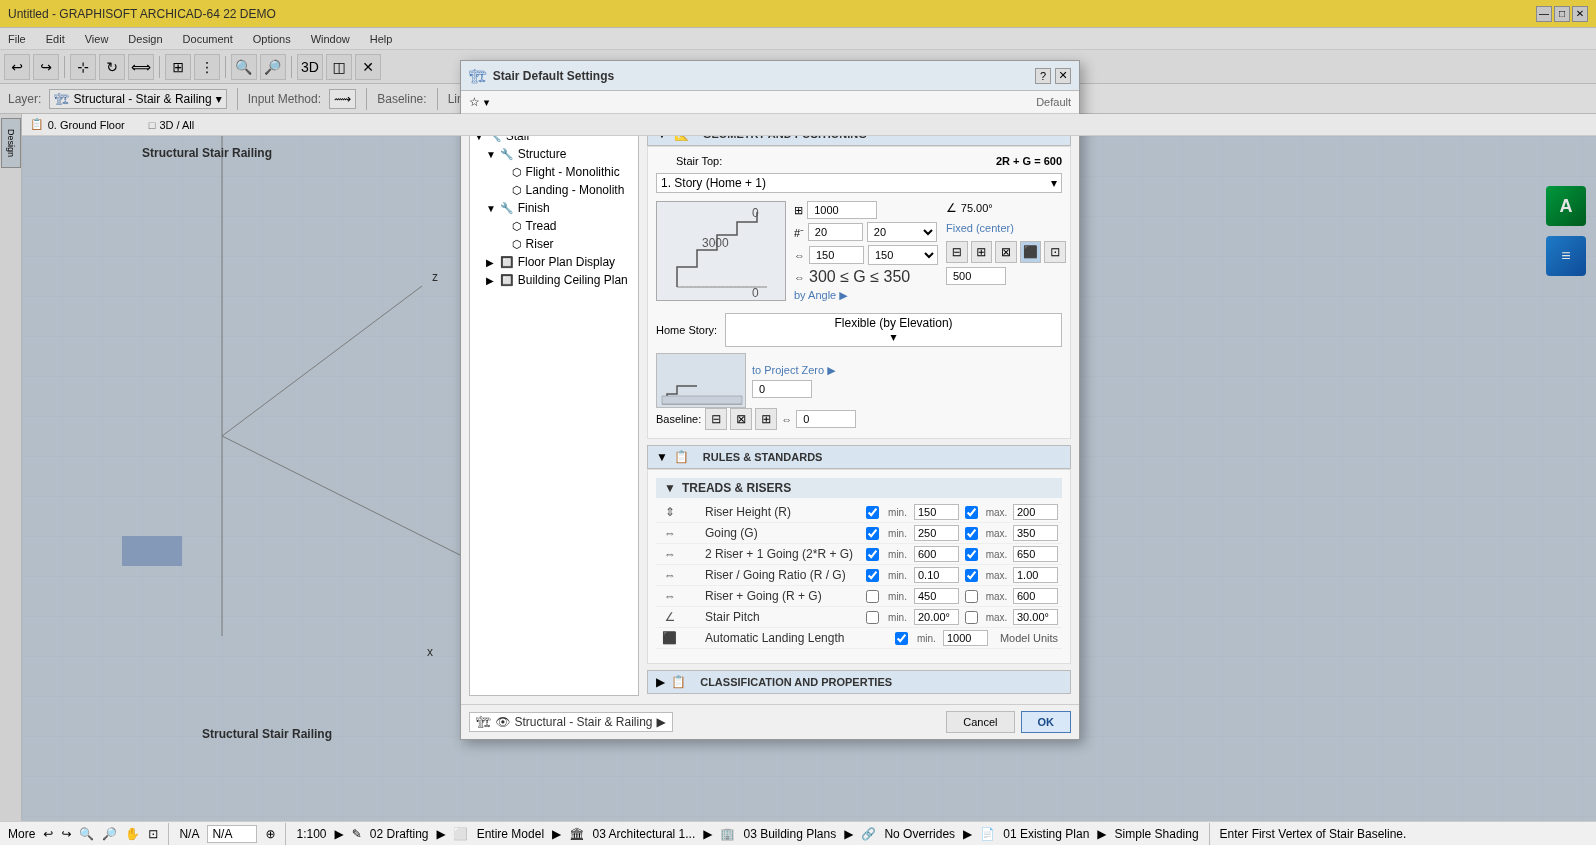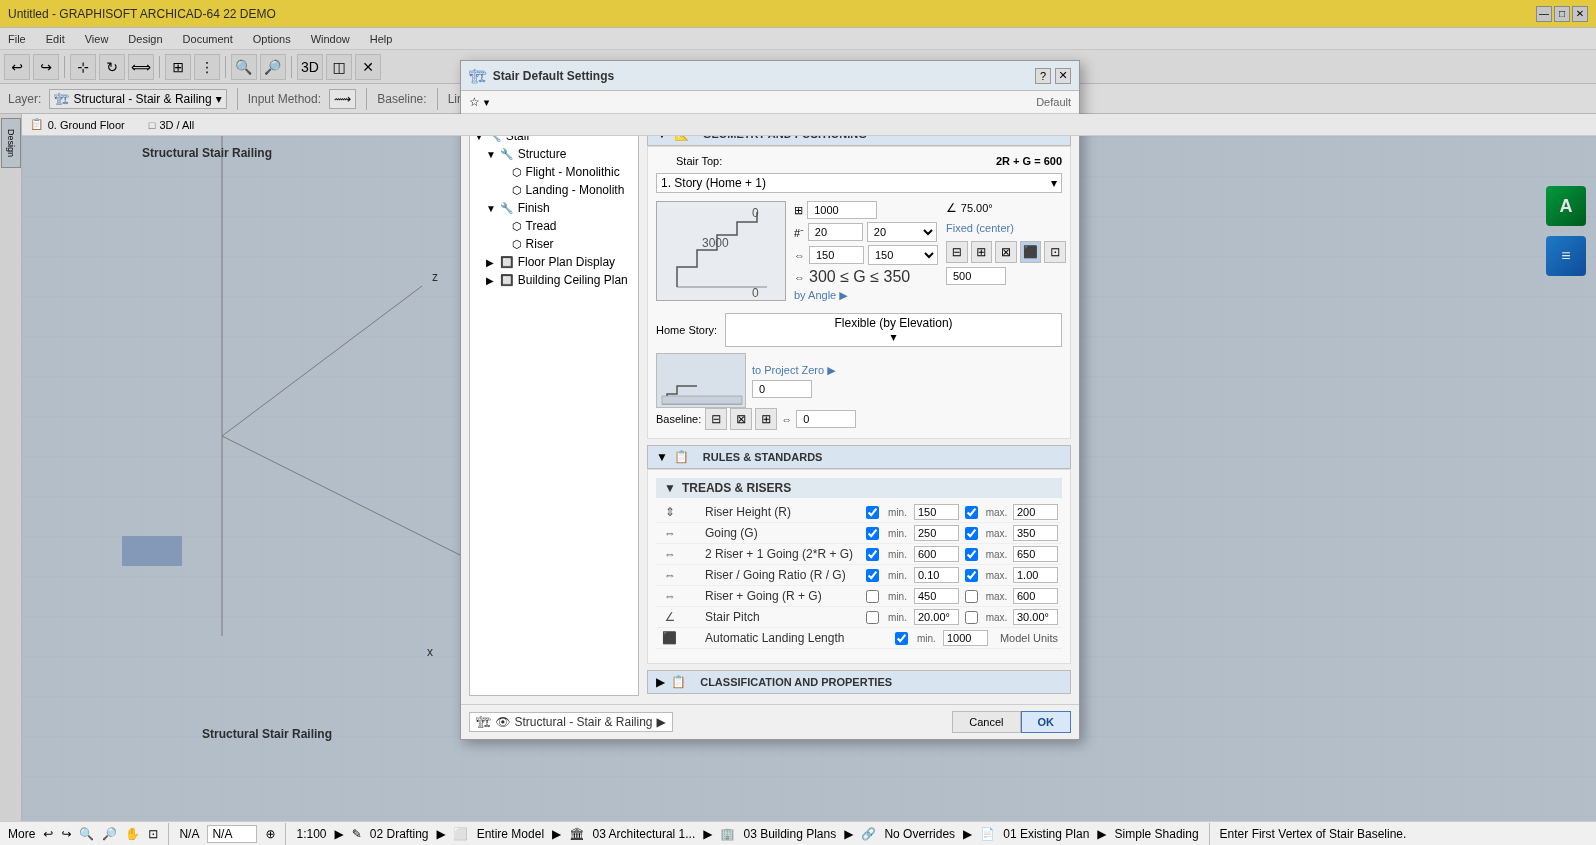--- a/index.html
+++ b/index.html
@@ -286,21 +286,21 @@
     .dialog-bottom {
       display: flex;
       align-items: center;
       justify-content: space-between;
       padding: 6px 8px;
       border-top: 1px solid #ccc;
       background: #f0f0f0;
     }
 
     .bottom-left { display: flex; align-items: center; gap: 6px; }
-    .bottom-right { display: flex; }
+    .bottom-right { display: flex; gap: 6px; }
 
     .btn-cancel {
       padding: 4px 16px;
       background: #e8e8e8;
       border: 1px solid #bbb;
       cursor: pointer;
       font-size: 11px;
     }
     .btn-ok {
       padding: 3px 16px;

